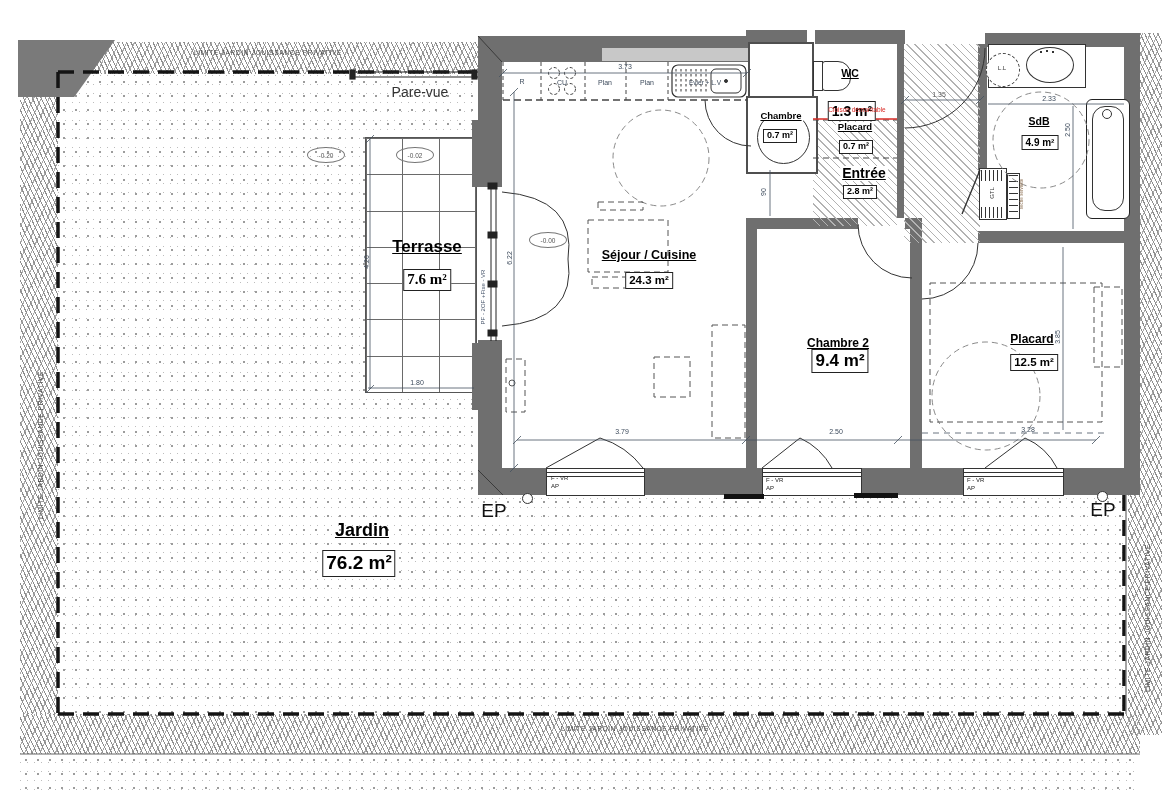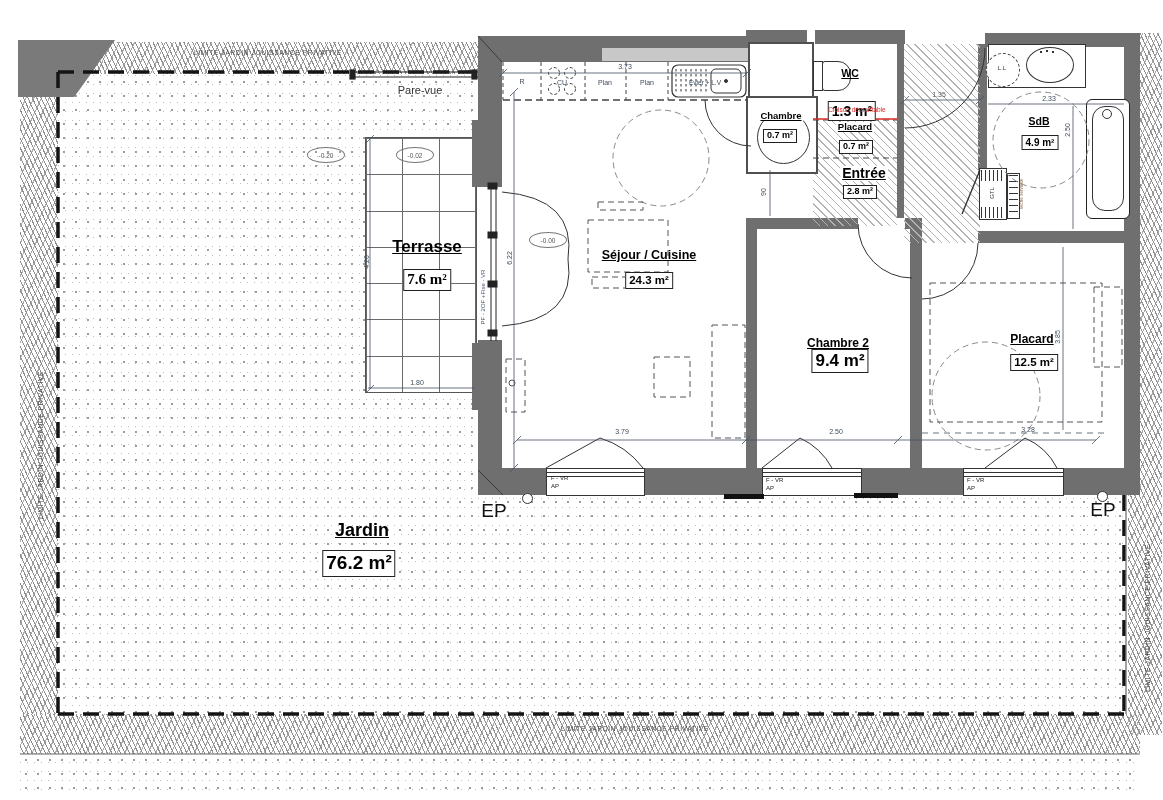--- a/index.html
+++ b/index.html
@@ -244,21 +244,21 @@
         <path d="M901,104 L909,96 M976,104 L984,96"></path>
       <path d="M770,170 V216"></path>
       <path d="M922,433 H1108" stroke-dasharray="6 5"></path>
     </g>
   </svg>
 
   <div class="hlabel limite" style="left:268px;top:49px;">LIMITE JARDIN JOUISSANCE PRIVATIVE</div>
   <div class="hlabel limite" style="left:635px;top:725px;">LIMITE JARDIN JOUISSANCE PRIVATIVE</div>
   <div class="vtext limite" style="left:40px;top:445px;">LIMITE JARDIN JOUISSANCE PRIVATIVE</div>
   <div class="vtext limite" style="left:1147px;top:618px;">LIMITE JARDIN JOUISSANCE PRIVATIVE</div>
-  <div class="hlabel" style="left:420px;top:84px;font-size:11px;color:#333;">Pare-vue</div>
+  <div class="hlabel" style="left:420px;top:84px;font-size:14px;color:#333;">Pare-vue</div>
 
   <div class="epcircle" style="left:522px;top:493px;width:9px;height:9px;"></div>
   <div class="eptext" style="left:494px;top:500px;">EP</div>
   <div class="epcircle" style="left:1097px;top:491px;width:9px;height:9px;"></div>
   <div class="eptext" style="left:1103px;top:499px;">EP</div>
 
   <div class="roomlabel" style="left:362px;top:521px;font-size:18px;">Jardin</div>
   <div class="areabox" style="left:359px;top:550px;font-size:19px;border-width:1.5px;">76.2 m²</div>
 
   <div class="roomlabel" style="left:427px;top:238px;font-size:17px;">Terrasse</div>

